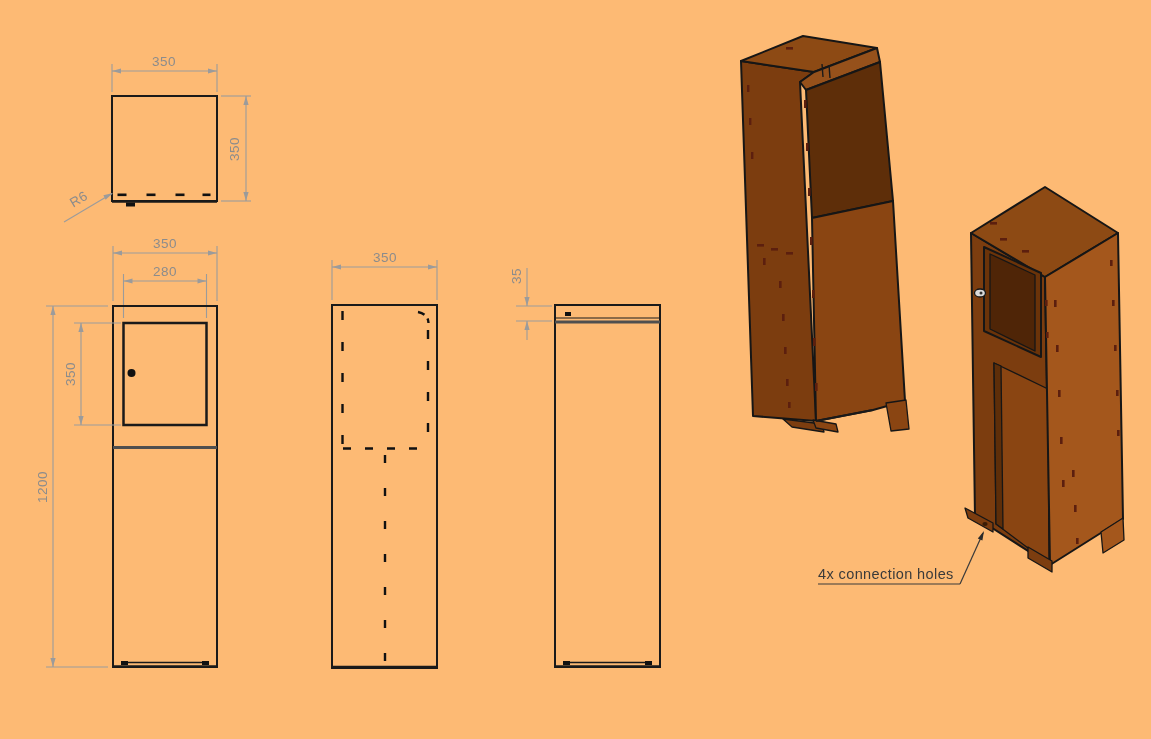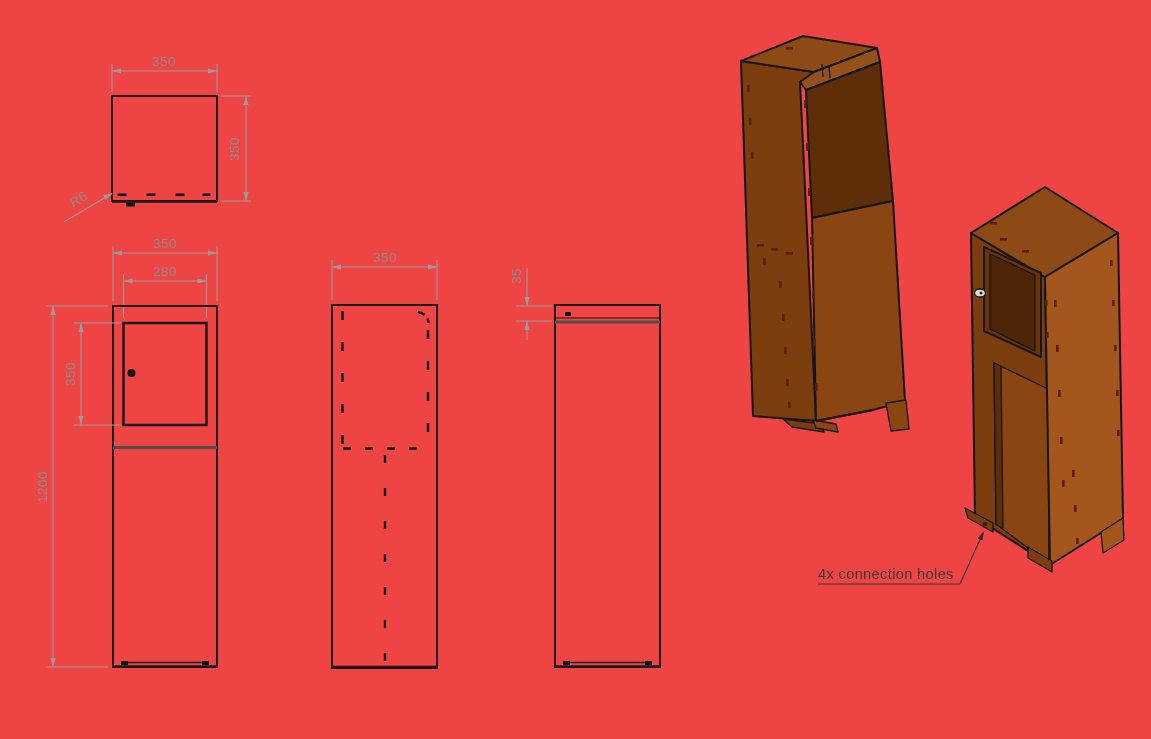--- a/index.html
+++ b/index.html
@@ -1,16 +1,16 @@
 <!DOCTYPE html>
 <html><head>
 <meta charset="utf-8">
 <style>
   html,body{margin:0;padding:0;background:#ffffff;}
-  .canvas-wrap{position:relative;width:1151px;height:739px;background:#ef4444;overflow:hidden;}
+  .canvas-wrap{position:relative;width:1151px;height:739px;background:#fdba74;overflow:hidden;}
   svg text{font-family:"Liberation Sans","DejaVu Sans",sans-serif;}
   .dimtxt{fill:#8c8c8c;font-size:13.5px;letter-spacing:0.5px;}
   .dimln{stroke:#9b9b9b;stroke-width:1.1;fill:none;}
   .arr{fill:#9b9b9b;stroke:none;}
   .edge{stroke:#1a1a1a;fill:none;}
   .w15{stroke-width:1.5}.w2{stroke-width:2}.w25{stroke-width:2.5}
   .sep{stroke:#4f4f4f;stroke-width:3;fill:none;}
   .hid{stroke:#111111;stroke-width:2.4;fill:none;}
   .blk{fill:#111111;stroke:none;}
   .face{stroke:#161616;stroke-width:2;stroke-linejoin:round;}

